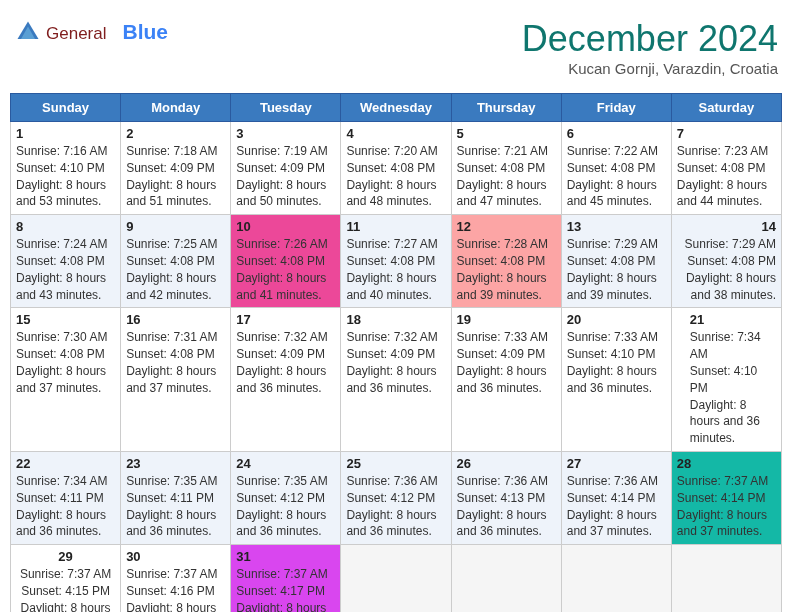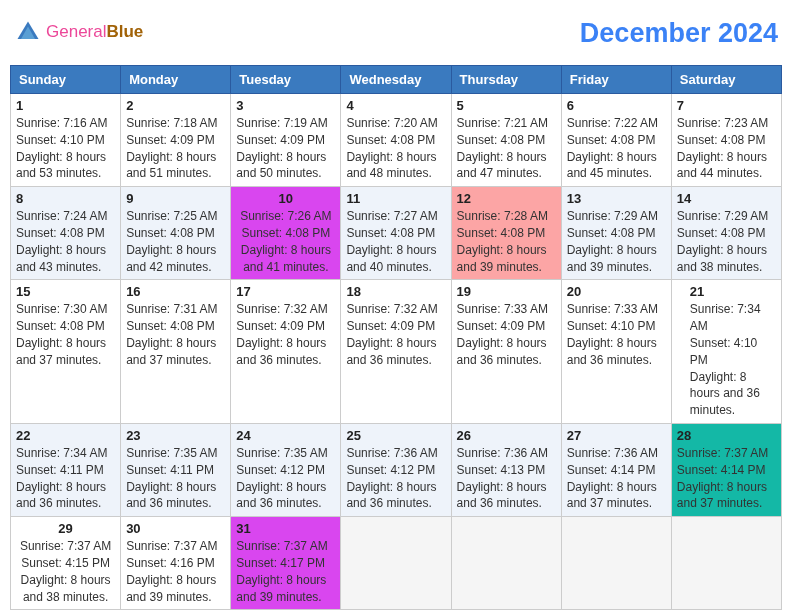--- a/index.html
+++ b/index.html
@@ -23,37 +23,37 @@
       gap: 4px;
     }
     .logo-icon {
       width: 28px;
       height: 28px;
     }
     .title-section {
       text-align: right;
     }
     .month-title {
-      font-size: 27px;
-      color: #3b82f6;
-      font-weight: bold;
+      font-size: 36px;
+      color: #0f766e;
+      font-weight: normal;
     }
     .location-subtitle {
       font-size: 15px;
       color: #555;
     }
     .calendar {
       width: 100%;
       border-collapse: collapse;
       font-size: 11px;
     }
     .calendar th {
       background-color: #3a7abf;
       color: #fff;
-      text-align: left;
+      text-align: center;
       padding: 6px 8px;
       font-size: 13px;
       font-weight: bold;
       border: 1px solid #2a5a9f;
     }
     .calendar td {
       vertical-align: top;
       padding: 4px 5px;
       border: 1px solid #ccc;
       width: calc(100% / 7);
@@ -83,25 +83,26 @@
 </head>
 <body>
 
 <div class="header-section">
   <div class="logo">
     <svg class="logo-icon" viewBox="0 0 40 40">
       <polygon points="20,5 35,30 5,30" fill="#3a7abf"></polygon>
       <polygon points="20,12 30,30 10,30" fill="#5a9fd4"></polygon>
     </svg>
     <div>
-      <span style="font-size:17px;color:#ec4899;">General</span><span style="font-size:17px;color:#a16207;font-weight:bold;">Blue</span>
+      <span style="font-size:17px;color:#7f1d1d;">General</span><span style="font-size:21px;color:#3b82f6;font-weight:bold;margin-left:16px;">Blue</span>
     </div>
   </div>
   <div class="title-section">
     <div class="month-title">December 2024</div>
+    <div class="location-subtitle">Kucan Gornji, Varazdin, Croatia</div>
   </div>
 </div>
 
 <table class="calendar">
   <thead>
     <tr>
       <th>Sunday</th>
       <th>Monday</th>
       <th>Tuesday</th>
       <th>Wednesday</th>
@@ -143,37 +144,37 @@
       </tr>
       <tr>
         <td style="background: rgb(238, 243, 250);">
           <span class="day-number">8</span>
           <div class="day-info">Sunrise: 7:24 AM<br>Sunset: 4:08 PM<br>Daylight: 8 hours and 43 minutes.</div>
         </td>
         <td style="background: rgb(238, 243, 250);">
           <span class="day-number">9</span>
           <div class="day-info">Sunrise: 7:25 AM<br>Sunset: 4:08 PM<br>Daylight: 8 hours and 42 minutes.</div>
         </td>
-        <td style="background: #d946ef; text-align: center;">
+        <td style="background: #ec4899;">
           <span class="day-number">10</span>
           <div class="day-info">Sunrise: 7:26 AM<br>Sunset: 4:08 PM<br>Daylight: 8 hours and 41 minutes.</div>
         </td>
         <td style="background: rgb(238, 243, 250);">
           <span class="day-number">11</span>
           <div class="day-info">Sunrise: 7:27 AM<br>Sunset: 4:08 PM<br>Daylight: 8 hours and 40 minutes.</div>
         </td>
         <td style="background: #fca5a5;">
           <span class="day-number">12</span>
           <div class="day-info">Sunrise: 7:28 AM<br>Sunset: 4:08 PM<br>Daylight: 8 hours and 39 minutes.</div>
         </td>
         <td style="background: rgb(238, 243, 250);">
           <span class="day-number">13</span>
           <div class="day-info">Sunrise: 7:29 AM<br>Sunset: 4:08 PM<br>Daylight: 8 hours and 39 minutes.</div>
         </td>
-        <td style="background: rgb(238, 243, 250);">
+        <td style="background: rgb(238, 243, 250); text-align: right;">
           <span class="day-number">14</span>
           <div class="day-info">Sunrise: 7:29 AM<br>Sunset: 4:08 PM<br>Daylight: 8 hours and 38 minutes.</div>
         </td>
       </tr>
       <tr>
         <td style="background: rgb(255, 255, 255);">
           <span class="day-number">15</span>
           <div class="day-info">Sunrise: 7:30 AM<br>Sunset: 4:08 PM<br>Daylight: 8 hours and 37 minutes.</div>
         </td>
         <td style="background: rgb(255, 255, 255);">

